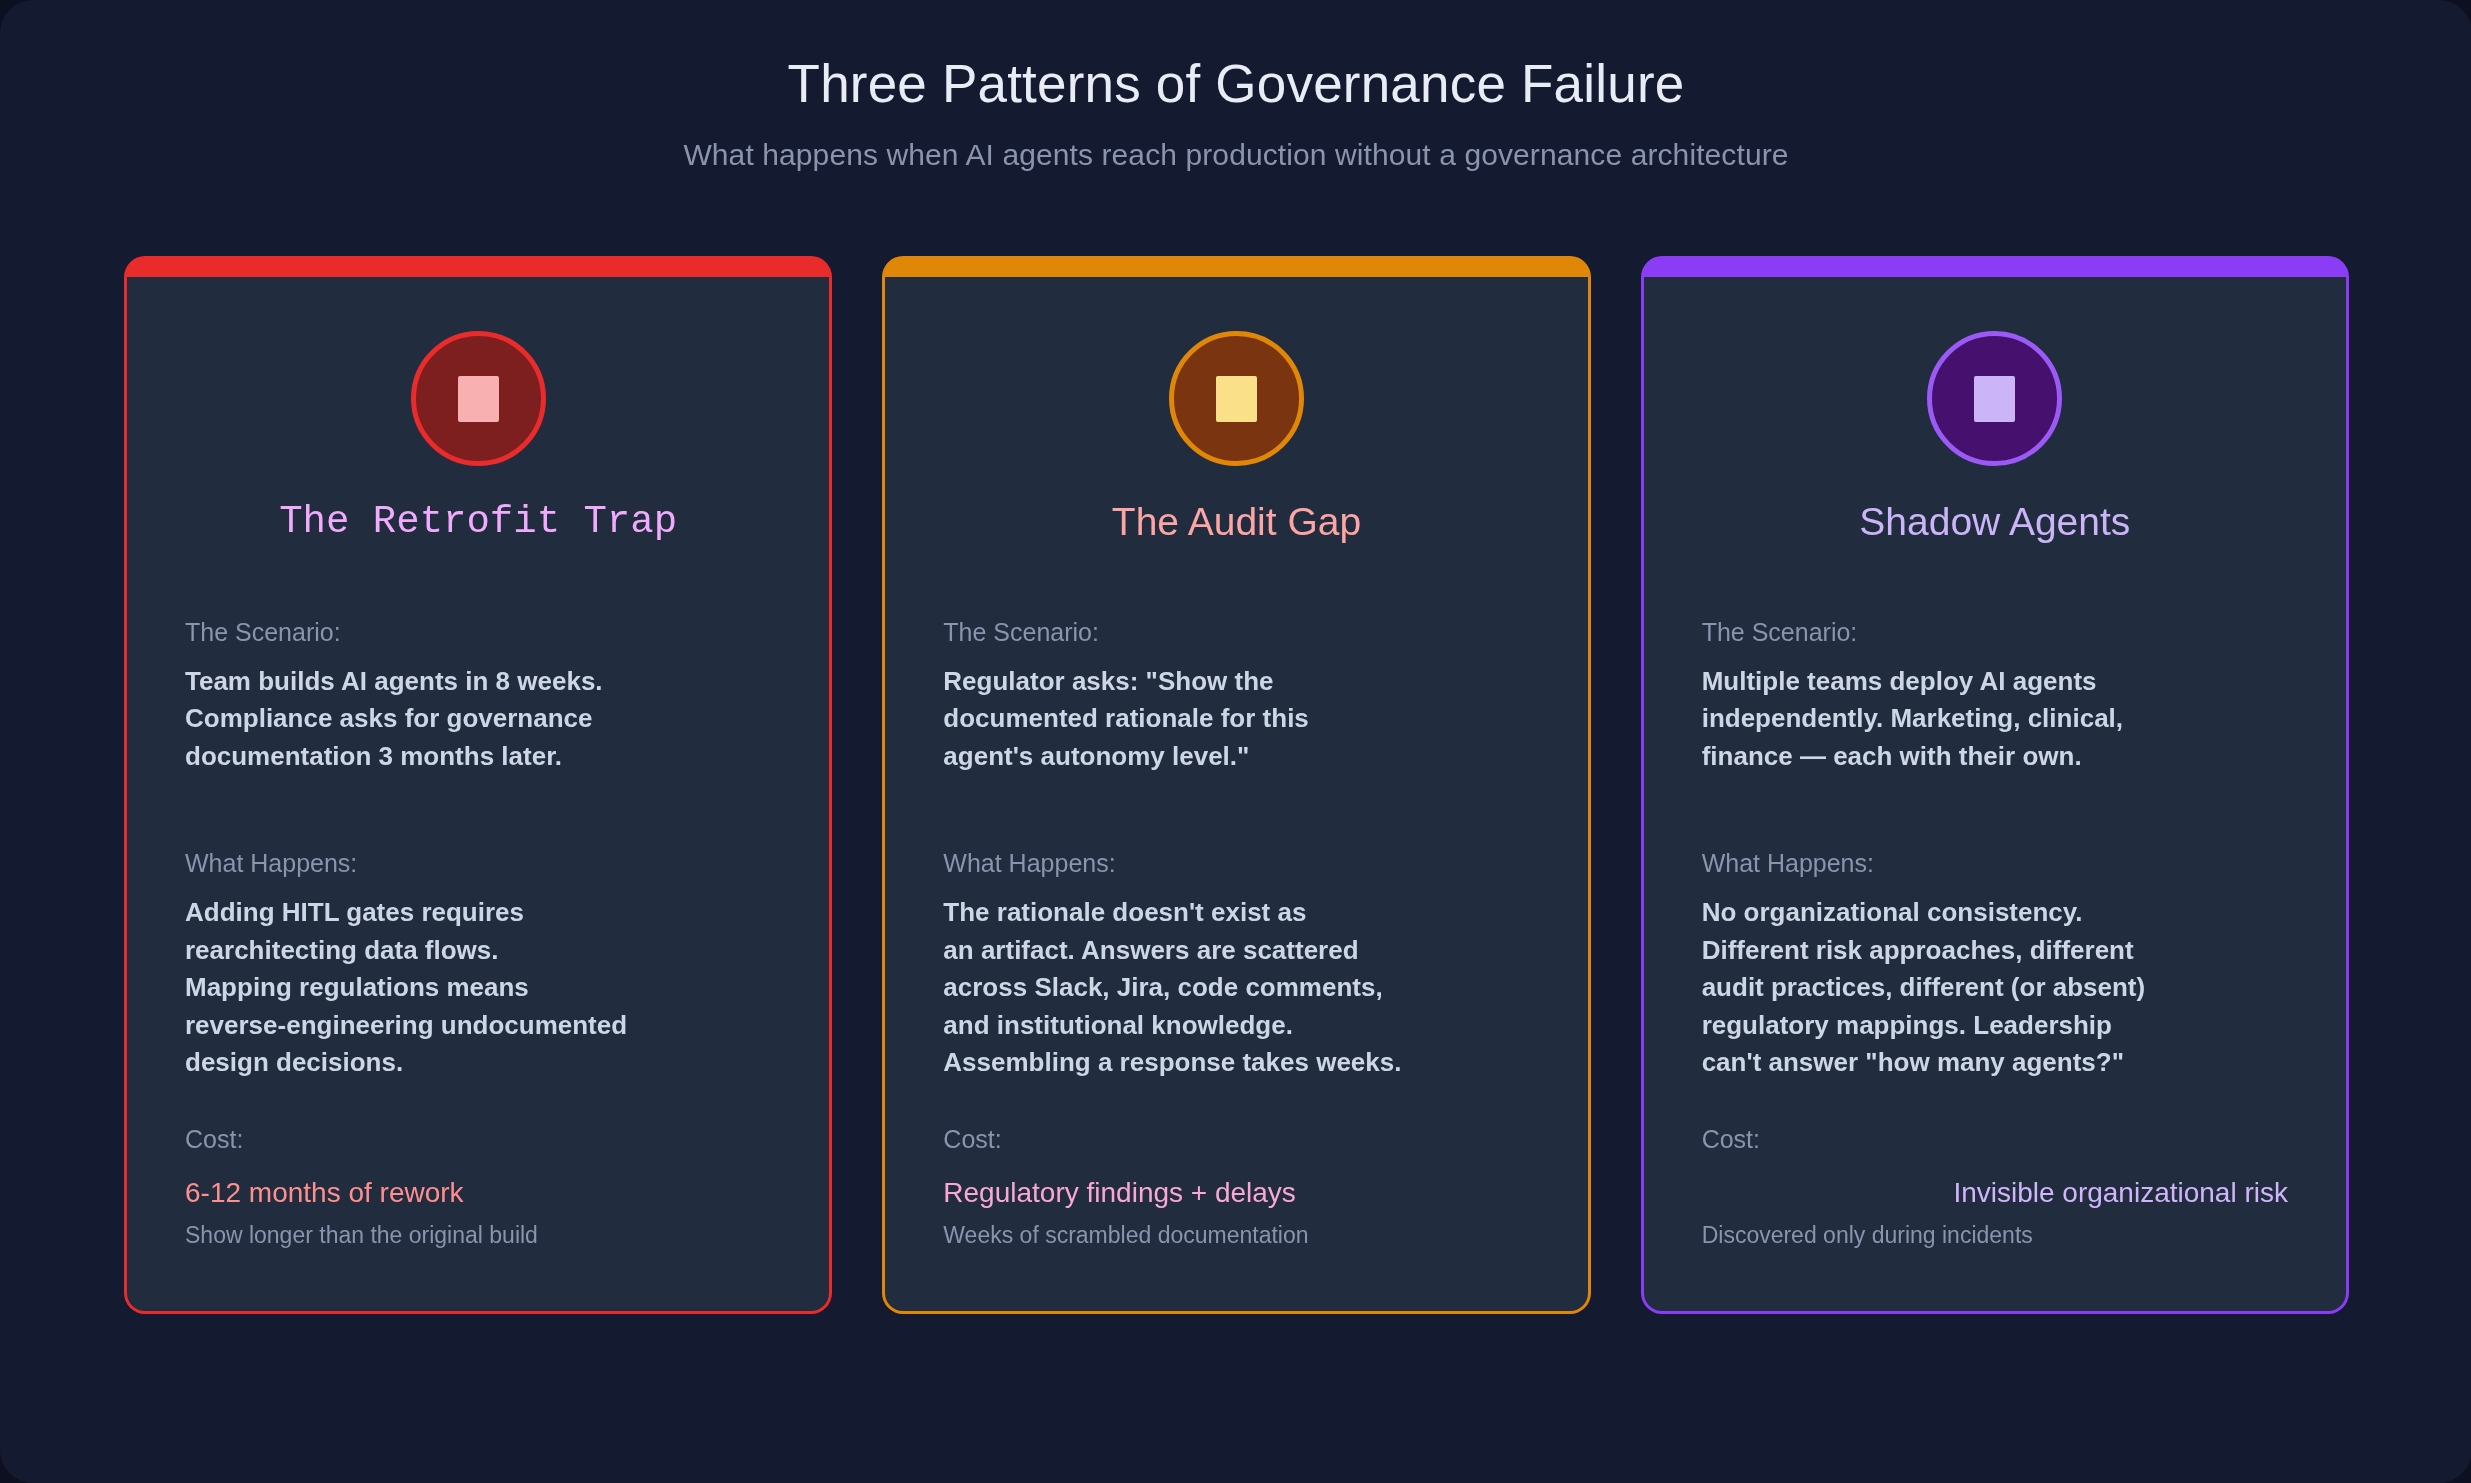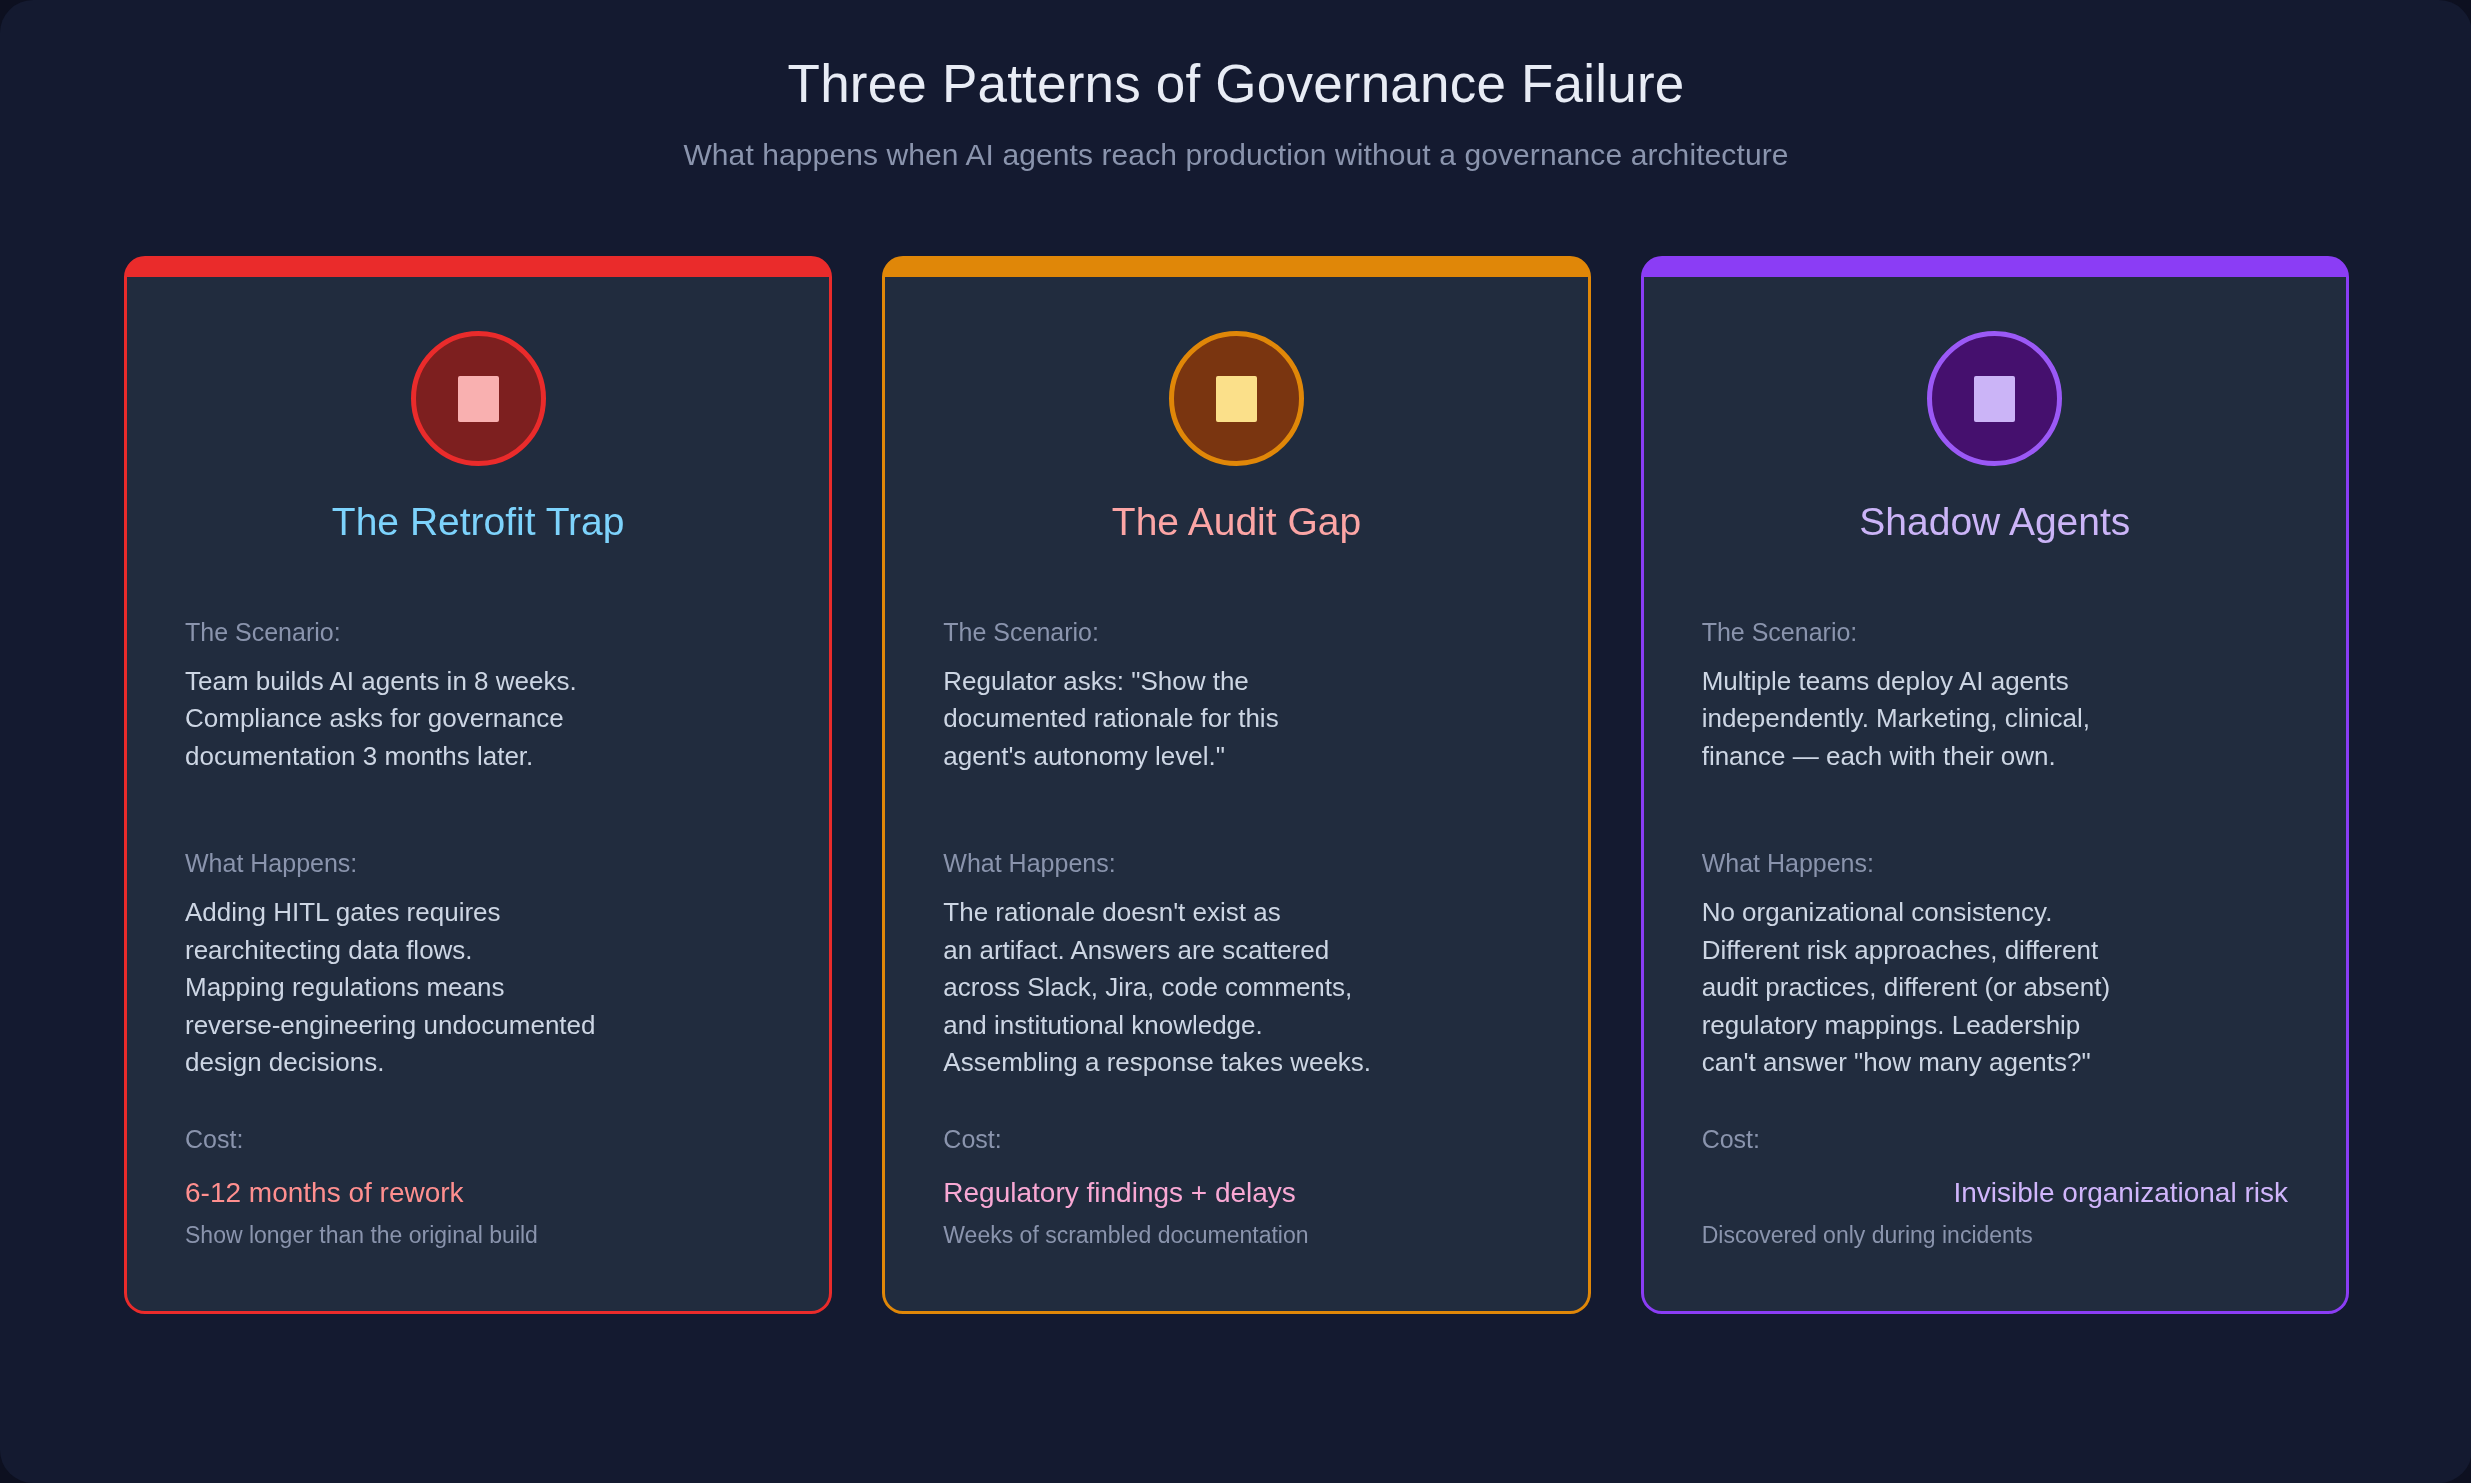--- a/index.html
+++ b/index.html
@@ -108,21 +108,21 @@
     font-size: 25px;
     color: #8a94ad;
     font-weight: 400;
     line-height: 1.3;
   }
   .section-body {
     margin-top: 14.5px;
     font-size: 26px;
     color: #cdd6e4;
     line-height: 1.44;
-    font-weight: 400;
+    font-weight: 700;
     white-space: pre-line;
   }
 
   .cost-value {
     margin-top: 19px;
     font-size: 28px;
     font-weight: 400;
     line-height: 1.3;
   }
   .cost-note {
@@ -157,21 +157,21 @@
 
   <div id="cards">
 
     <div class="card" style="border-color: rgb(234, 43, 43);">
       <div class="card-inner">
         <div class="icon-wrap">
           <div class="icon-circle" style="border-color: rgb(234, 43, 43); background: rgb(125, 31, 31);">
             <div class="icon-glyph" style="background: rgb(249, 176, 176);"></div>
           </div>
         </div>
-        <div class="card-title" style="color: #7dd3fc;">The Retrofit Trap</div>
+        <div class="card-title" style="color: #f0abfc; font-family: Liberation Mono, monospace;">The Retrofit Trap</div>
 
         <div class="section">
           <div class="section-label">The Scenario:</div>
           <div class="section-body">Team builds AI agents in 8 weeks.
 Compliance asks for governance
 documentation 3 months later.</div>
         </div>
 
         <div class="section">
           <div class="section-label">What Happens:</div>

